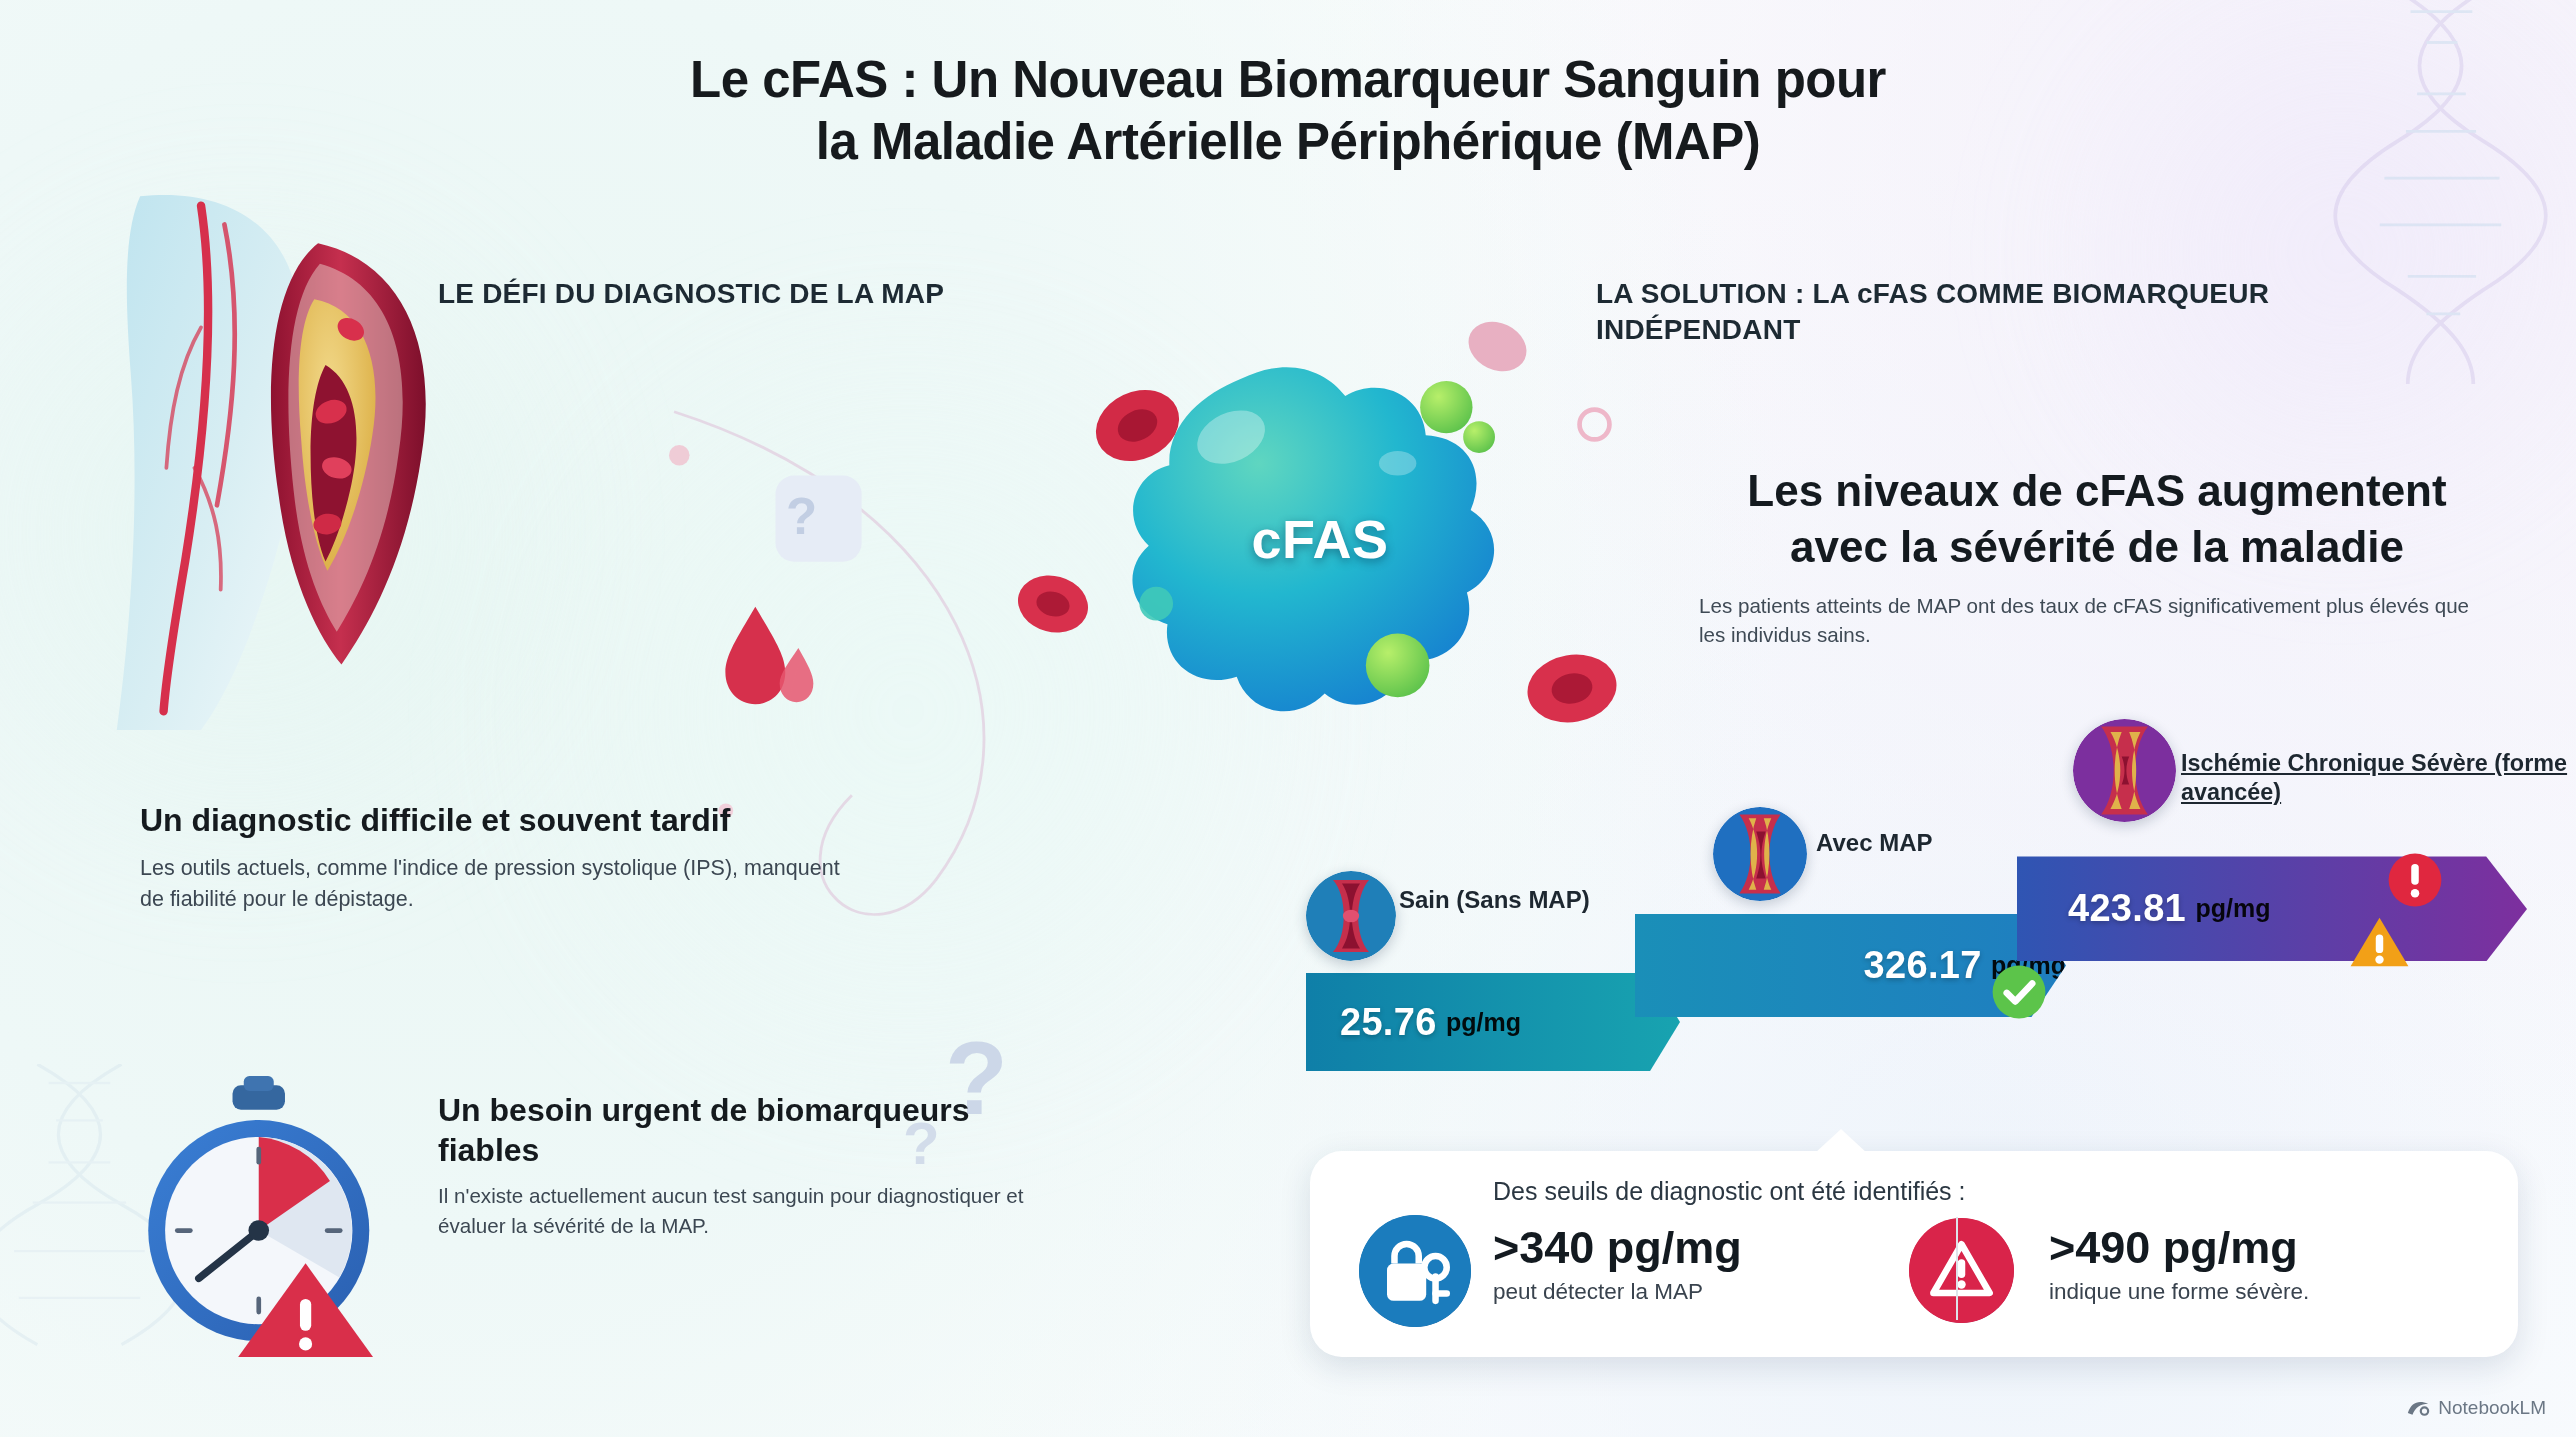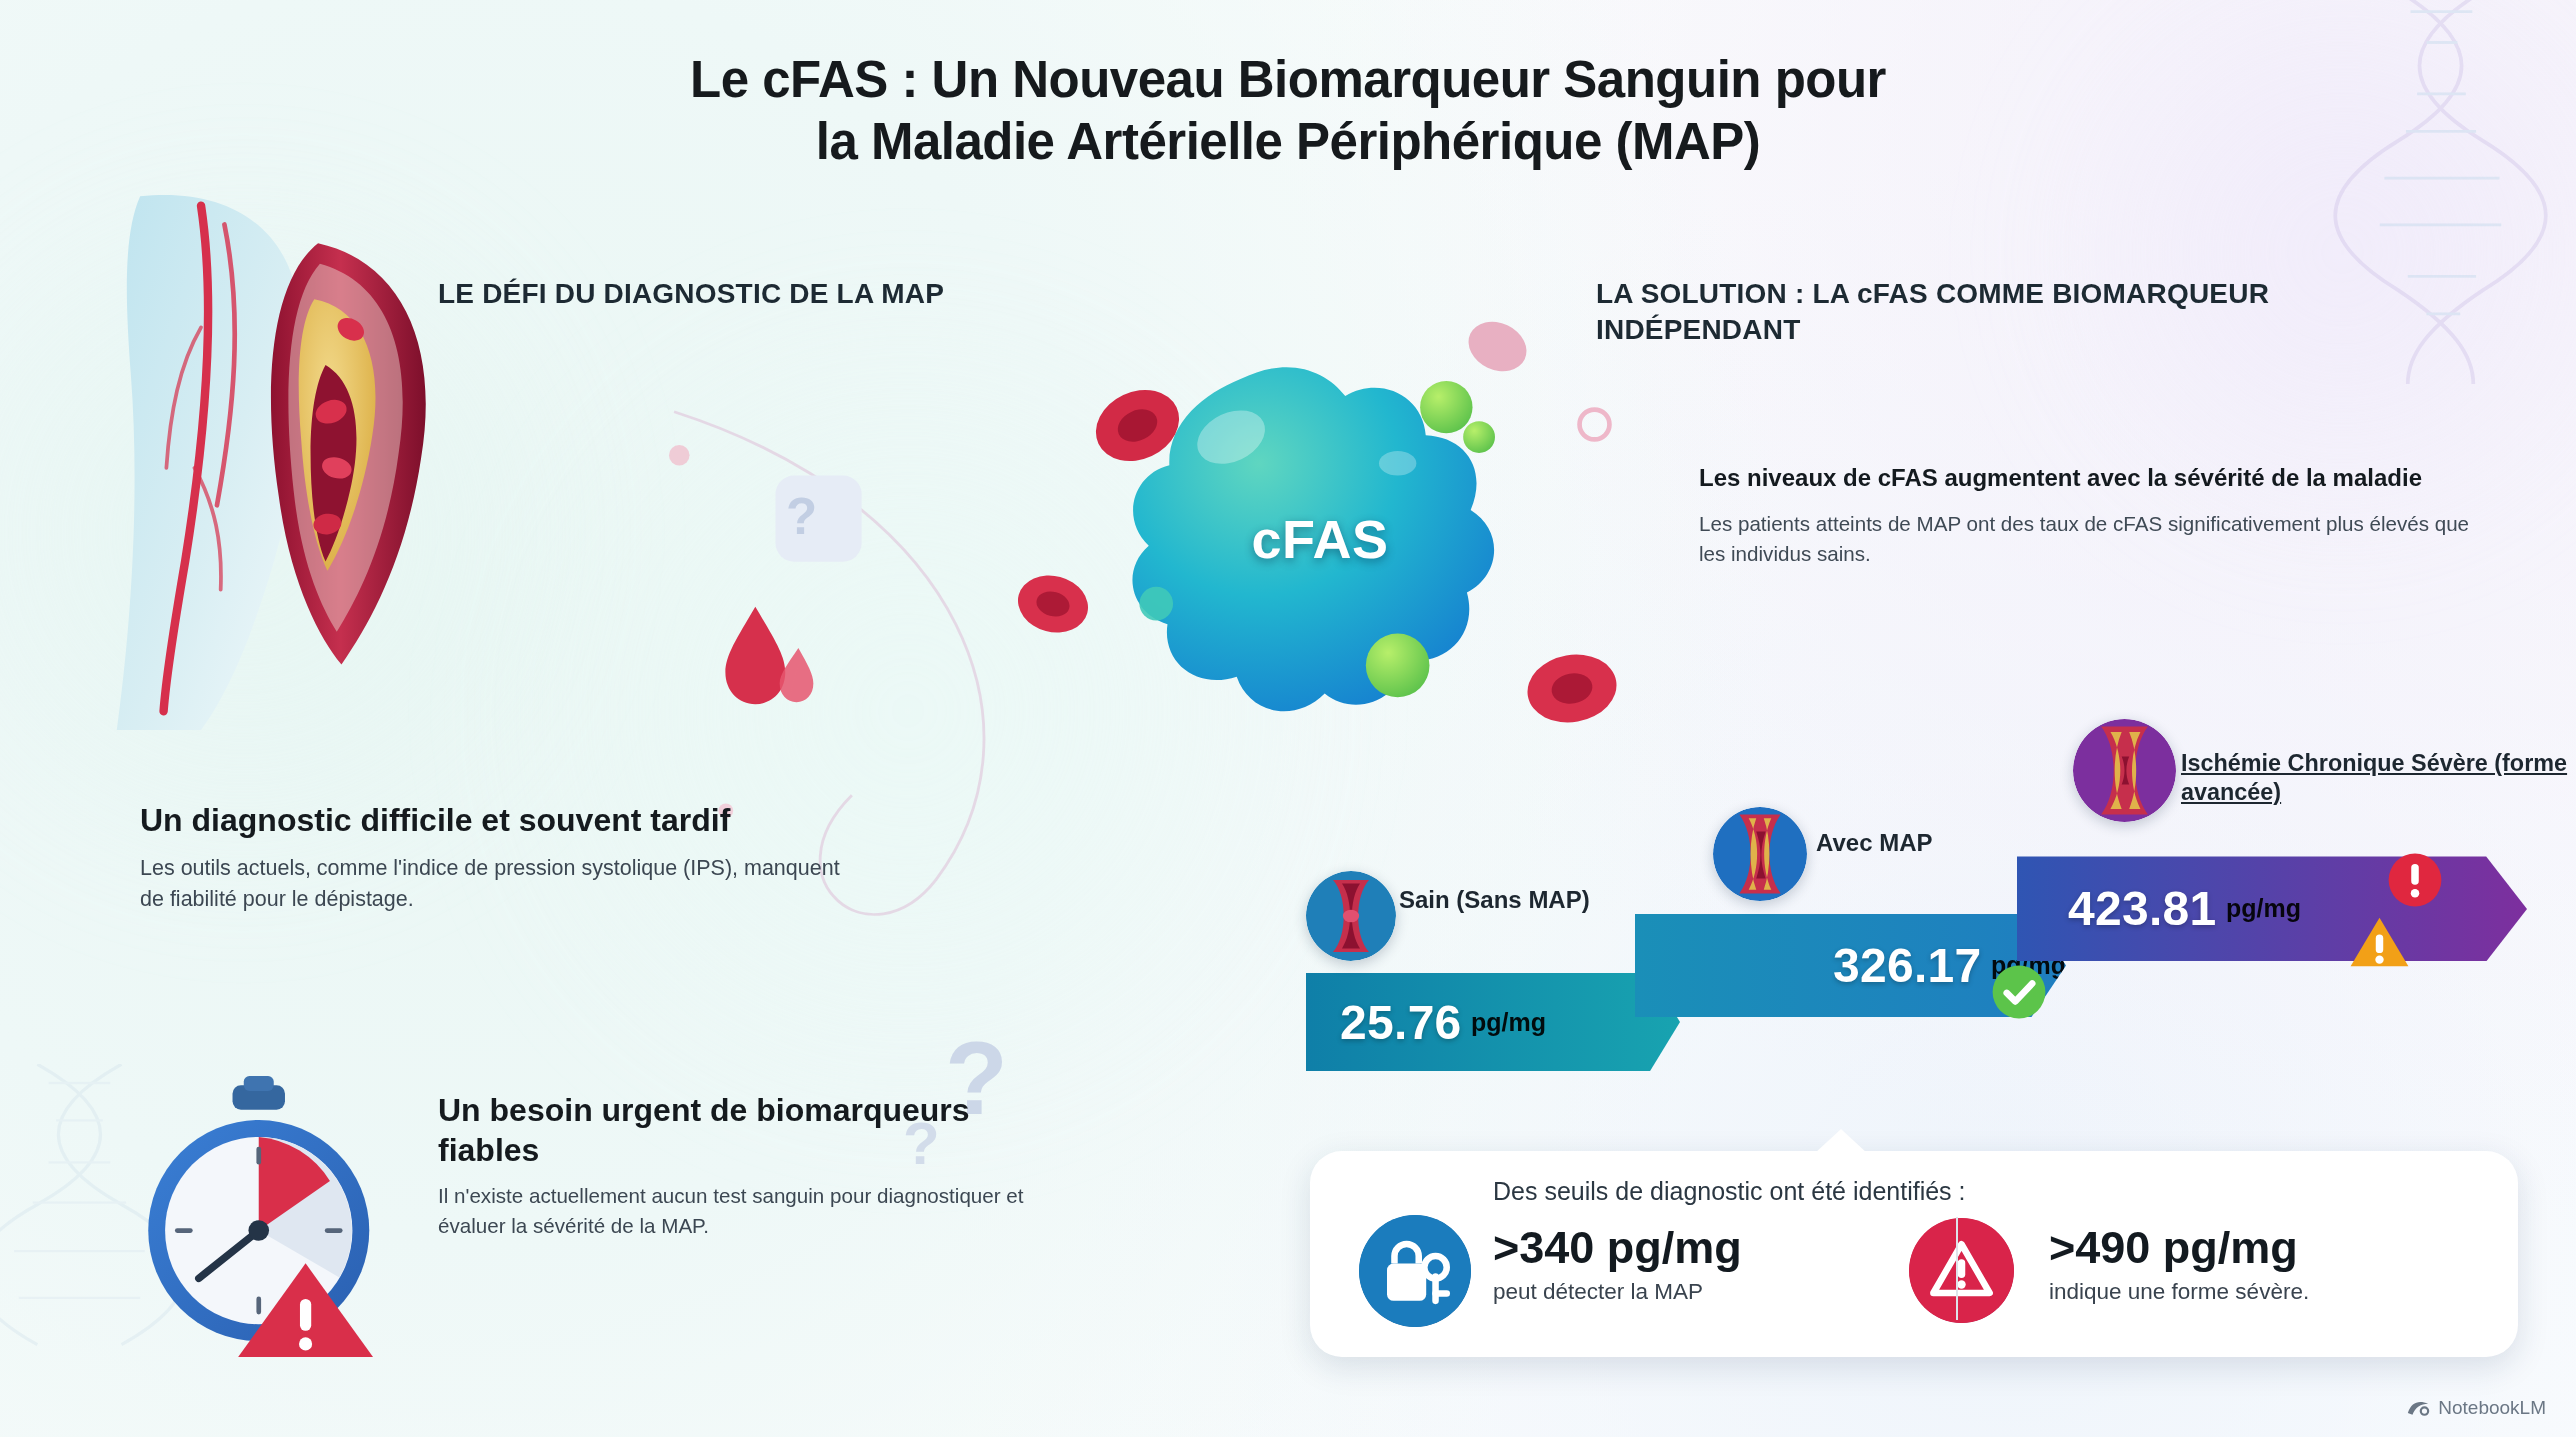--- a/index.html
+++ b/index.html
@@ -64,37 +64,37 @@
   .block p {
     font-size: 21.5px; color: #3c4752; line-height: 1.45; margin-top: 13px;
   }
   .b-diagnostic { left: 140px; top: 800px; width: 711px; }
   .b-urgent { left: 438px; top: 1090px; width: 599px; }
   .b-urgent h3 { font-size: 32px; }
   .b-urgent p { font-size: 20.6px; margin-top: 11.2px; }
 
   
   .r-lead { position: absolute; left: 1699px; top: 463px; width: 796px; }
-  .r-lead h3 { font-size: 24px; font-weight: bold; color: #141a1f; line-height: 1.28; }
+  .r-lead h3 { font-size: 44px; font-weight: bold; color: #141a1f; line-height: 1.28; text-align: center; }
   .r-lead p { font-size: 20.6px; color: #3f4a55; line-height: 1.45; margin-top: 15px; }
 
   
   .cfas-wrap { position: absolute; left: 1100px; top: 351px; width: 440px; height: 393px; }
   .cfas-label {
     position: absolute; left: 0; right: 0; top: 157px;
     text-align: center; color: #ffffff;
     font-size: 54px; font-weight: bold; letter-spacing: 0.5px;
     text-shadow: 0 2.8px 9.4px rgba(0,40,70,.45);
   }
 
   
   .chart { position: absolute; left: 1306px; top: 847px; width: 1222px; height: 234px; }
   .chev { position: absolute; display: flex; align-items: center; }
   .chev .val {
-    color: #ffffff; font-weight: bold; font-size: 48px; letter-spacing: 0.3px;
+    color: #ffffff; font-weight: bold; font-size: 38px; letter-spacing: 0.3px;
     text-shadow: 0 1.9px 5.6px rgba(0,0,0,.25);
   }
   .chev .unit { font-size: 25px; font-weight: bold; opacity: .92; margin-left: 9.4px; }
 
   .chev1 {
     left: 0; top: 126px; width: 374px; height: 98px;
     background: linear-gradient(90deg, #0f7fa8 0%, #18a3b0 100%);
     clip-path: polygon(0 0, 92% 0, 100% 50%, 92% 100%, 0 100%);
     padding-left: 34px;
   }

